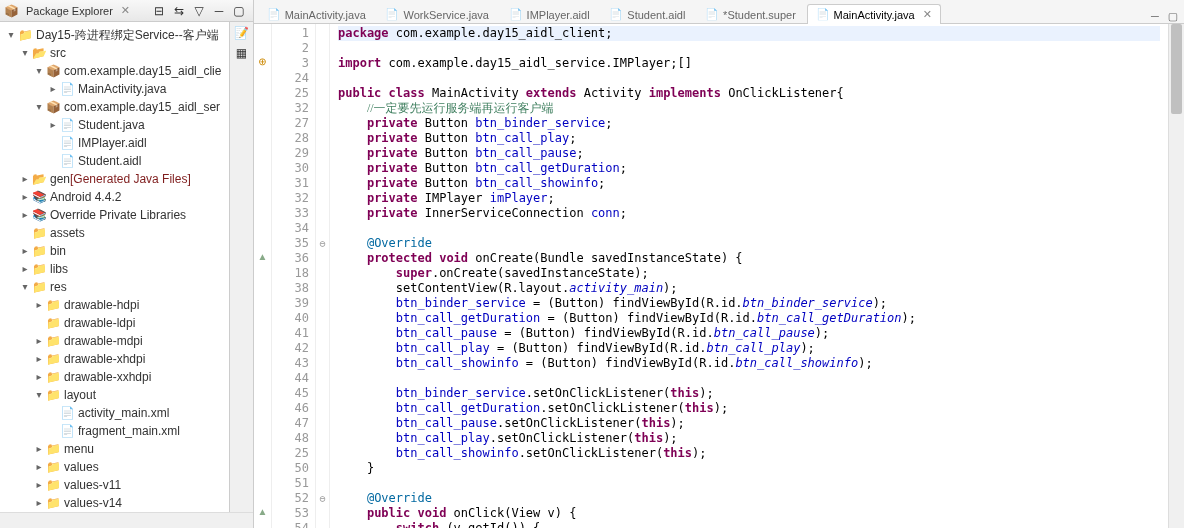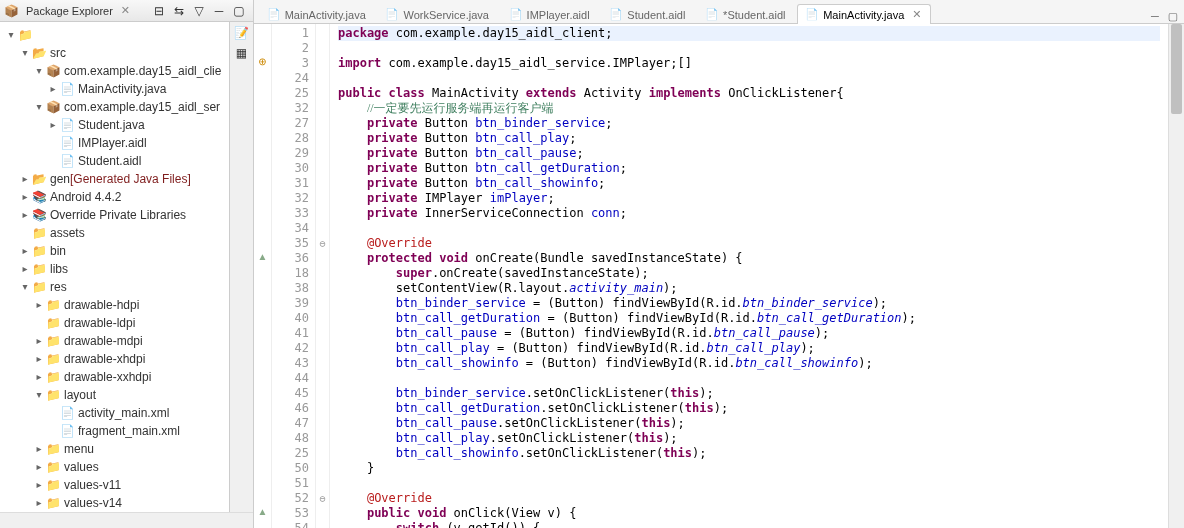--- a/index.html
+++ b/index.html
@@ -143,21 +143,21 @@
   font-size: 12px;
   line-height: 15px;
   padding: 2px 8px;
   white-space: pre;
   overflow: hidden;
   color: #000;
 }
 .code .line { height: 15px; }
 .kw { color: #7f0055; font-weight: bold; }
 .cm { color: #3f7f5f; font-family: Liberation Serif, serif; }
-.an { color: #b91c1c; }
+.an { color: #0369a1; }
 .fld { color: #0000c0; }
 .sfld { color: #0000c0; font-style: italic; }
 .hl-line { background: #eaf2fe; }
 .scrollbar-v {
   width: 16px;
   background: #f0f0f0;
   border-left: 1px solid #ddd;
   position: relative;
 }
 .scrollbar-v .thumb {
@@ -191,20 +191,21 @@
     <span class="toolbar-btn">⇆</span>
     <span class="toolbar-btn">▽</span>
     <span class="toolbar-btn">─</span>
     <span class="toolbar-btn">▢</span>
   </div>
   <div style="display:flex;flex:1;overflow:hidden;">
     <div class="tree" id="tree">
         <div class="tree-row indent-0">
           <span class="tw">▾</span>
           <span class="icn">📁</span>
+          <span>Day15-跨进程绑定Service--客户端</span>
         </div>
         <div class="tree-row indent-1">
           <span class="tw">▾</span>
           <span class="icn">📂</span>
           <span>src</span>
         </div>
         <div class="tree-row indent-2">
           <span class="tw">▾</span>
           <span class="icn">📦</span>
           <span>com.example.day15_aidl_clie</span>
@@ -353,21 +354,21 @@
       <div class="ed-tab">
         <span>📄</span>
         <span>IMPlayer.aidl</span>
       </div>
       <div class="ed-tab">
         <span>📄</span>
         <span>Student.aidl</span>
       </div>
       <div class="ed-tab">
         <span>📄</span>
-        <span>*Student.aidl</span>
+        <span>*Student.super</span>
       </div>
       <div class="ed-tab active">
         <span>📄</span>
         <span>MainActivity.java</span>
         <span class="tab-x">✕</span>
       </div>
       <div class="win-ctrl">
       <span>─</span>
       <span>▢</span>
     </div>

